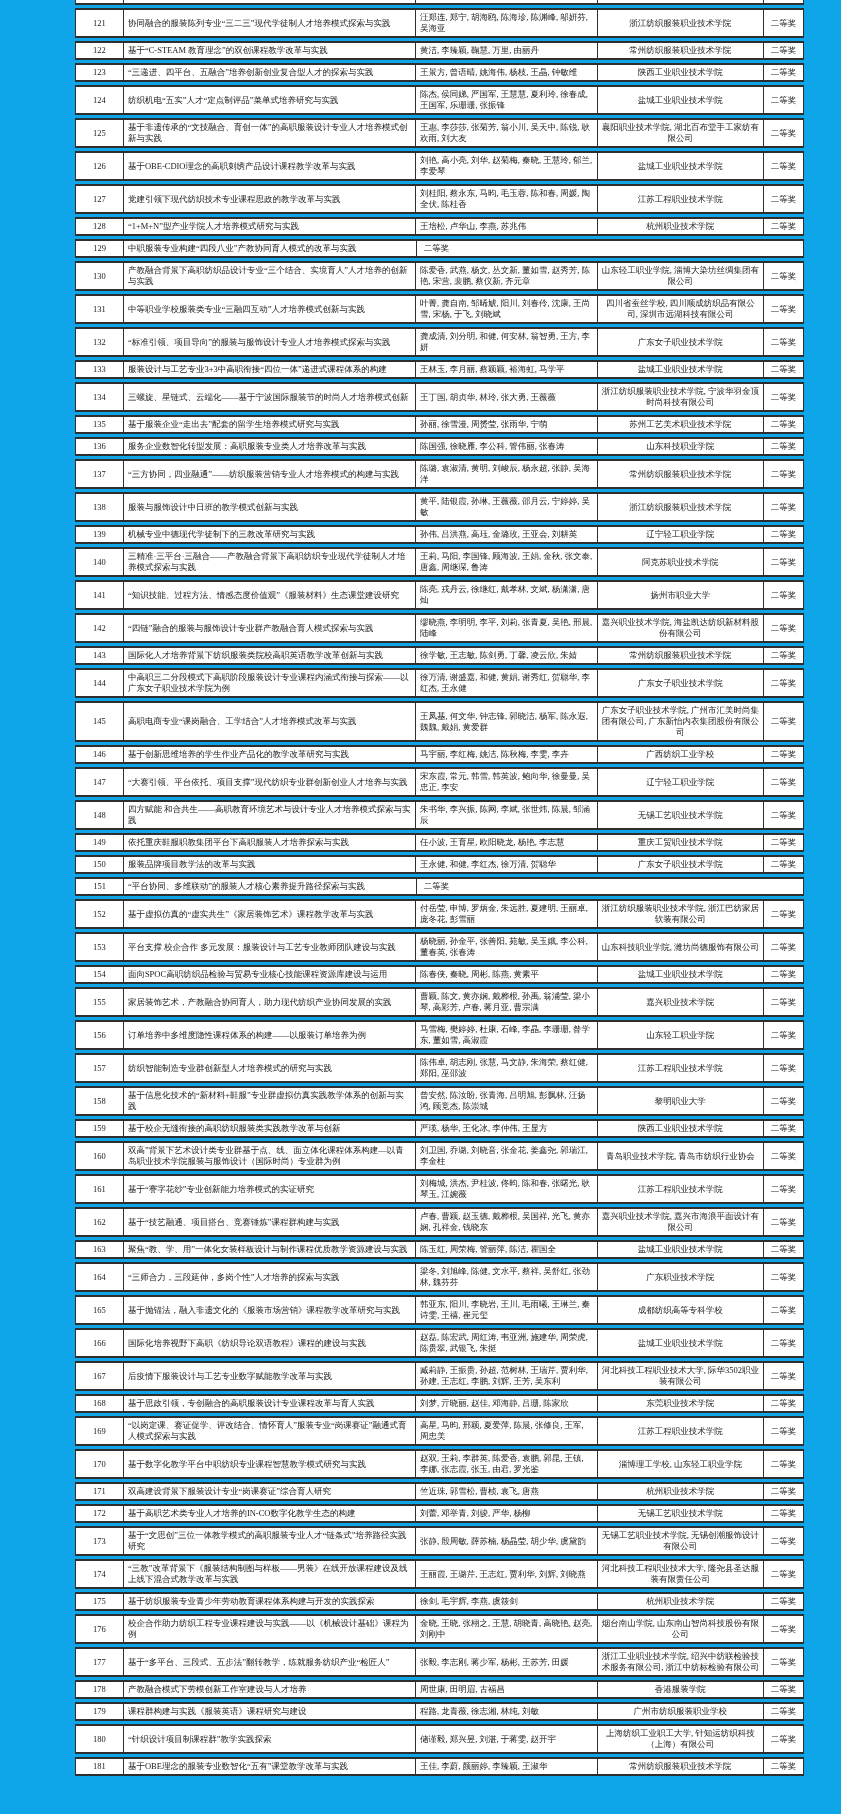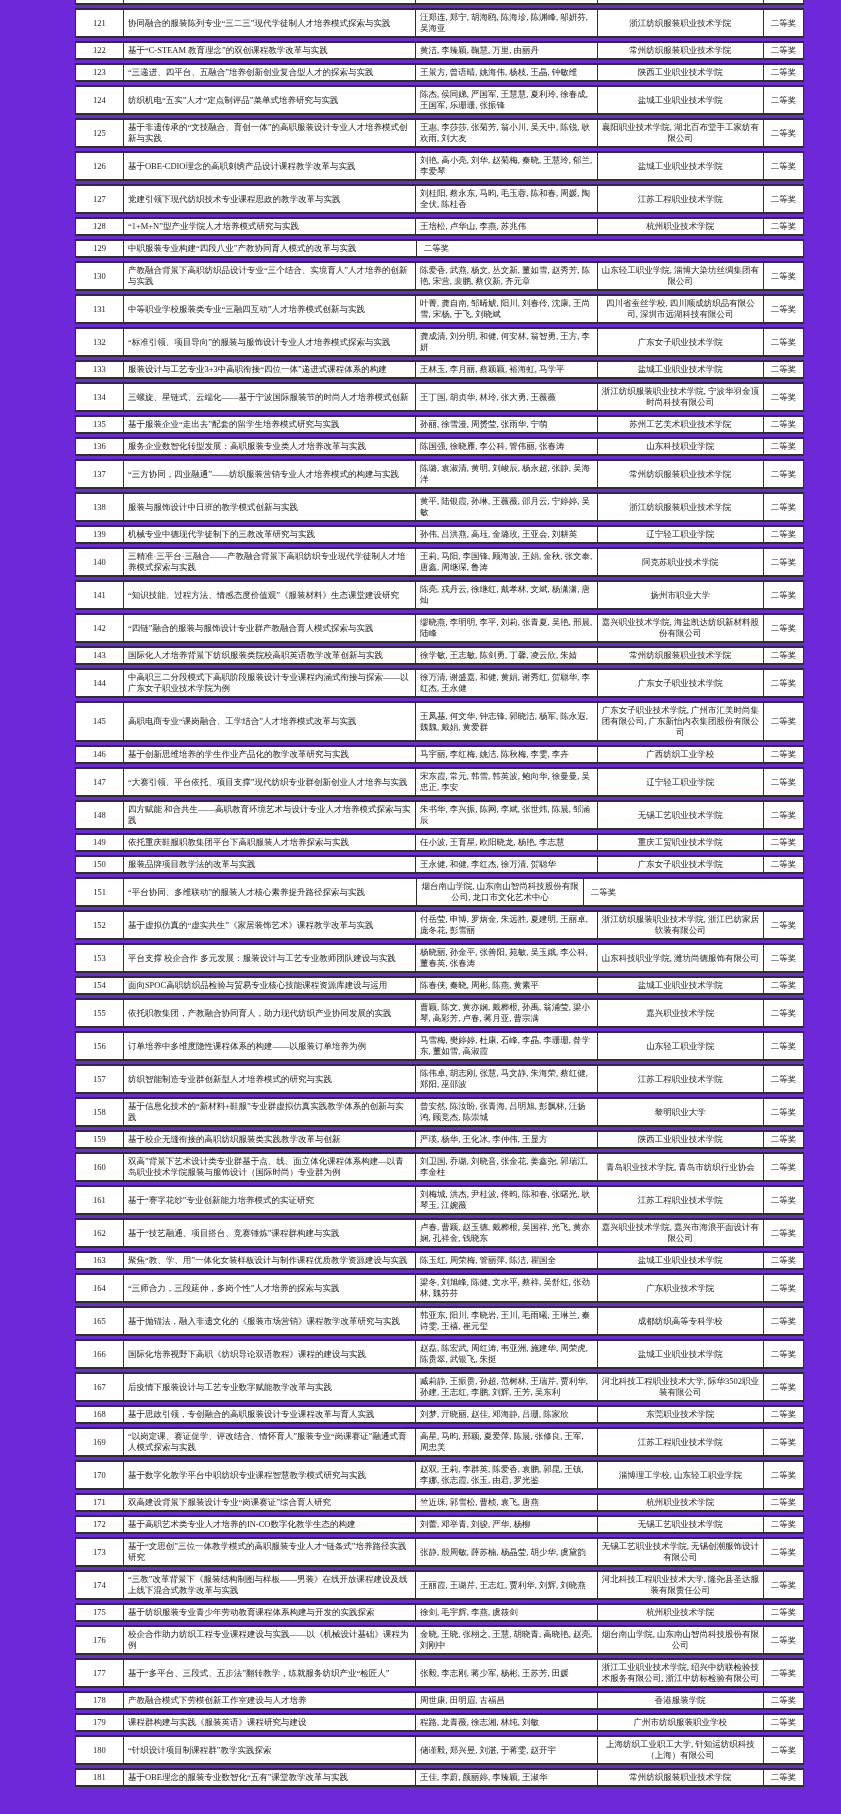--- a/index.html
+++ b/index.html
@@ -1,17 +1,17 @@
 <!DOCTYPE html>
 <html><head>
 <meta charset="utf-8">
 <style>
   html,body{margin:0;padding:0;background:#ffffff;}
   .page{
-    position:relative;width:841px;height:1814px;background:#6d28d9;overflow:hidden;
+    position:relative;width:841px;height:1814px;background:#0ea5e9;overflow:hidden;
     font-family:"Liberation Serif","DejaVu Serif",serif;color:#1c1c1c;
   }
   .awards-table{position:absolute;left:75px;top:-15px;width:729px;}
   .row{
     display:flex;align-items:stretch;background:#fff;
     border:1px solid #2e2e2e;border-top-width:2px;border-bottom-width:2px;
     margin-bottom:3px;box-sizing:border-box;
   }
   .row.partial{height:20px;}
   .cell{
@@ -541,23 +541,20 @@
           <span>二等奖</span>
         </div>
       </div>
       <div class="row">
         <div class="cell c-no">
           <span>151</span>
         </div>
         <div class="cell c-title">
           <span>“平台协同、多维联动”的服装人才核心素养提升路径探索与实践</span>
         </div>
-        <div class="cell c-inst">
-          <span>烟台南山学院, 山东南山智尚科技股份有限公司, 龙口市文化艺术中心</span>
-        </div>
         <div class="cell c-award">
           <span>二等奖</span>
         </div>
       </div>
       <div class="row">
         <div class="cell c-no">
           <span>152</span>
         </div>
         <div class="cell c-title">
           <span>基于虚拟仿真的“虚实共生”《家居装饰艺术》课程教学改革与实践</span>
@@ -604,21 +601,21 @@
         </div>
         <div class="cell c-award">
           <span>二等奖</span>
         </div>
       </div>
       <div class="row">
         <div class="cell c-no">
           <span>155</span>
         </div>
         <div class="cell c-title">
-          <span>依托职教集团，产教融合协同育人，助力现代纺织产业协同发展的实践</span>
+          <span>家居装饰艺术，产教融合协同育人，助力现代纺织产业协同发展的实践</span>
         </div>
         <div class="cell c-authors">
           <span>曹颖, 陈文, 黄亦娴, 戴桦根, 孙禹, 翁浦莹, 梁小琴, 高彩芳, 卢春, 蒋月亚, 曹宗满</span>
         </div>
         <div class="cell c-inst">
           <span>嘉兴职业技术学院</span>
         </div>
         <div class="cell c-award">
           <span>二等奖</span>
         </div>

